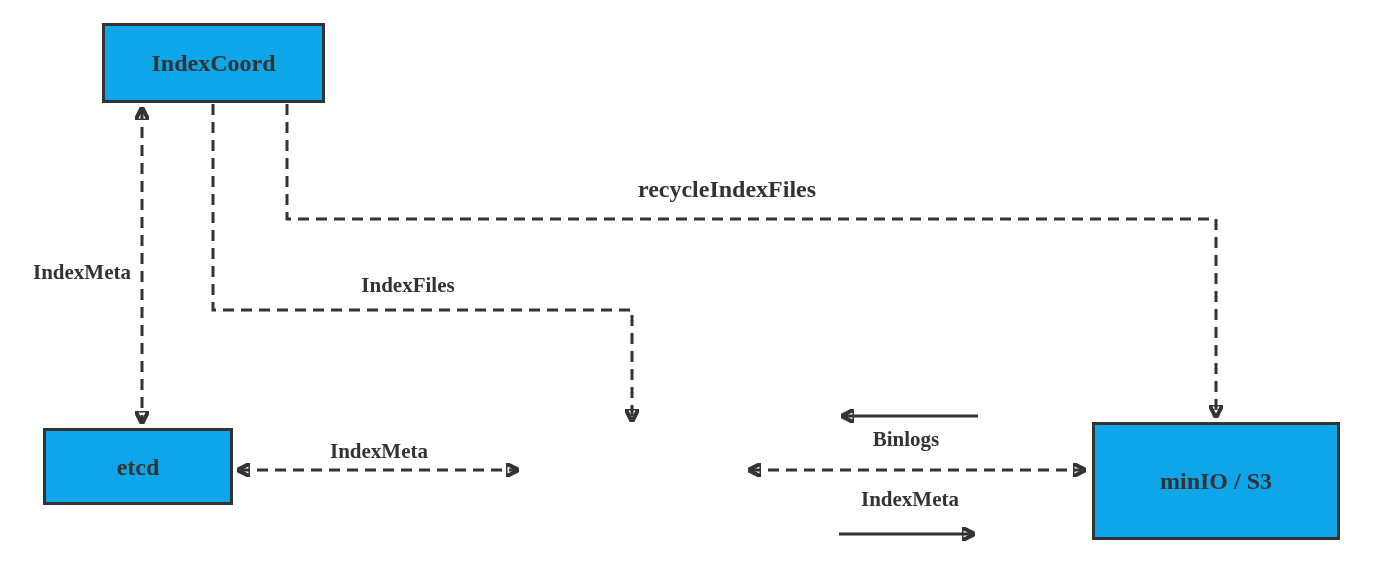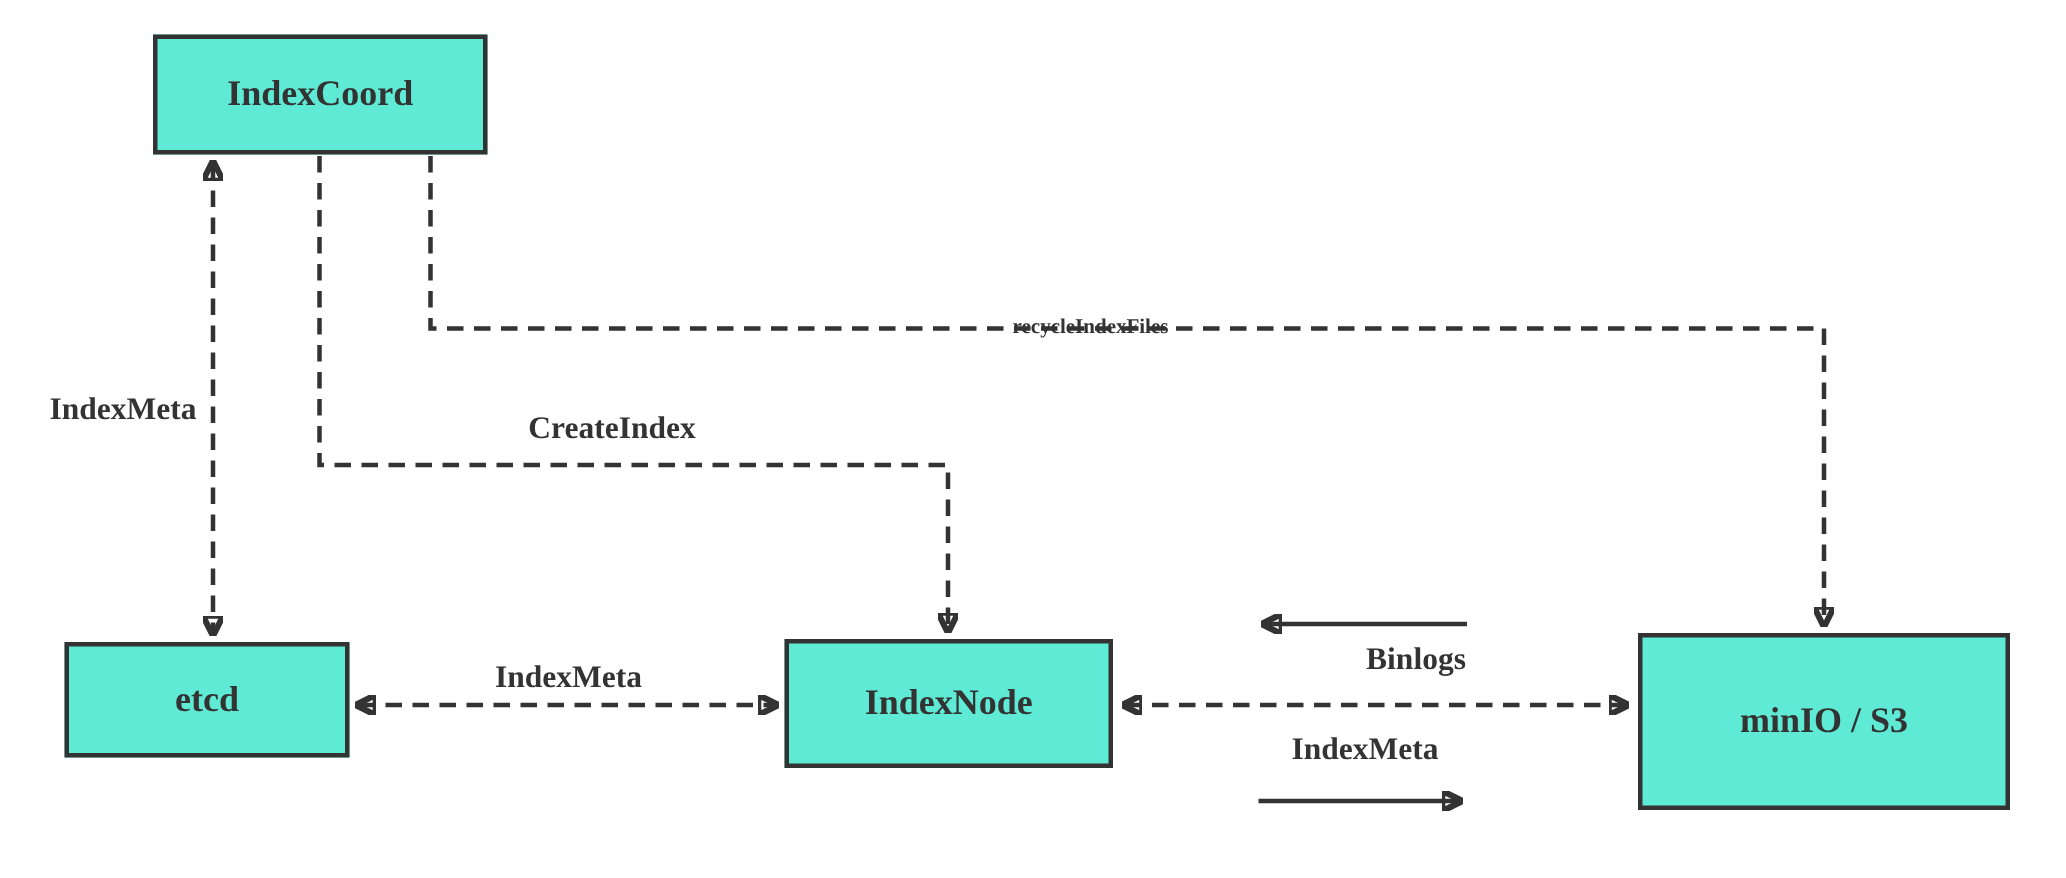--- a/index.html
+++ b/index.html
@@ -27,21 +27,21 @@
     stroke: #333333;
     stroke-width: 3;
   }
   .connector-layer path.dash {
     stroke-dasharray: 11 7;
   }
   .node {
     position: absolute;
     box-sizing: border-box;
     border: 3px solid #333333;
-    background: #5eead4;
+    background: #0ea5e9;
     display: flex;
     flex-direction: column;
     align-items: center;
     justify-content: center;
     font-weight: bold;
     font-size: 24px;
     color: #333333;
     text-align: right;
     line-height: 1.25;
   }
@@ -53,23 +53,23 @@
     position: absolute;
     font-weight: bold;
     font-size: 21px;
     color: #333333;
     white-space: nowrap;
     line-height: 1.1;
   }
   .edge-label.centered { transform: translateX(-50%); }
   .label-indexmeta-left  { left: 33px;  top: 261px; }
   .label-createindex     { left: 408px; top: 274px; }
-  .label-recycle         { left: 727px; top: 176px; font-size: 14px; margin-top: 35px; }
+  .label-recycle         { left: 727px; top: 176px; font-size: 24px; }
   .label-indexmeta-mid   { left: 379px; top: 440px; }
-  .label-binlogs         { left: 944px; top: 428px; }
+  .label-binlogs         { left: 906px; top: 428px; }
   .label-indexfiles      { left: 910px; top: 488px; }
 </style>
 </head>
 <body>
 
 <div class="canvas">
 
   <svg class="connector-layer" viewBox="0 0 1377 585" xmlns="http://www.w3.org/2000/svg">
     <defs>
       <marker id="ah" viewBox="0 0 10 10" refX="8.5" refY="5" markerWidth="4.5" markerHeight="4.5" orient="auto-start-reverse">
@@ -93,31 +93,28 @@
   </svg>
 
   <div class="node node-indexcoord">
     <span>IndexCoord</span>
   </div>
 
   <div class="node node-etcd">
     <span>etcd</span>
   </div>
 
-  <div class="node node-indexnode">
-    <span>IndexNode</span>
-  </div>
 
   <div class="node node-storage">
     <span>minIO / S3</span>
   </div>
 
   <div class="edge-label label-indexmeta-left">IndexMeta</div>
 
-  <div class="edge-label centered label-createindex">CreateIndex</div>
+  <div class="edge-label centered label-createindex">IndexFiles</div>
 
   <div class="edge-label centered label-recycle">recycleIndexFiles</div>
 
   <div class="edge-label centered label-indexmeta-mid">IndexMeta</div>
 
   <div class="edge-label centered label-binlogs">Binlogs</div>
 
   <div class="edge-label centered label-indexfiles">IndexMeta</div>
 
 </div>

